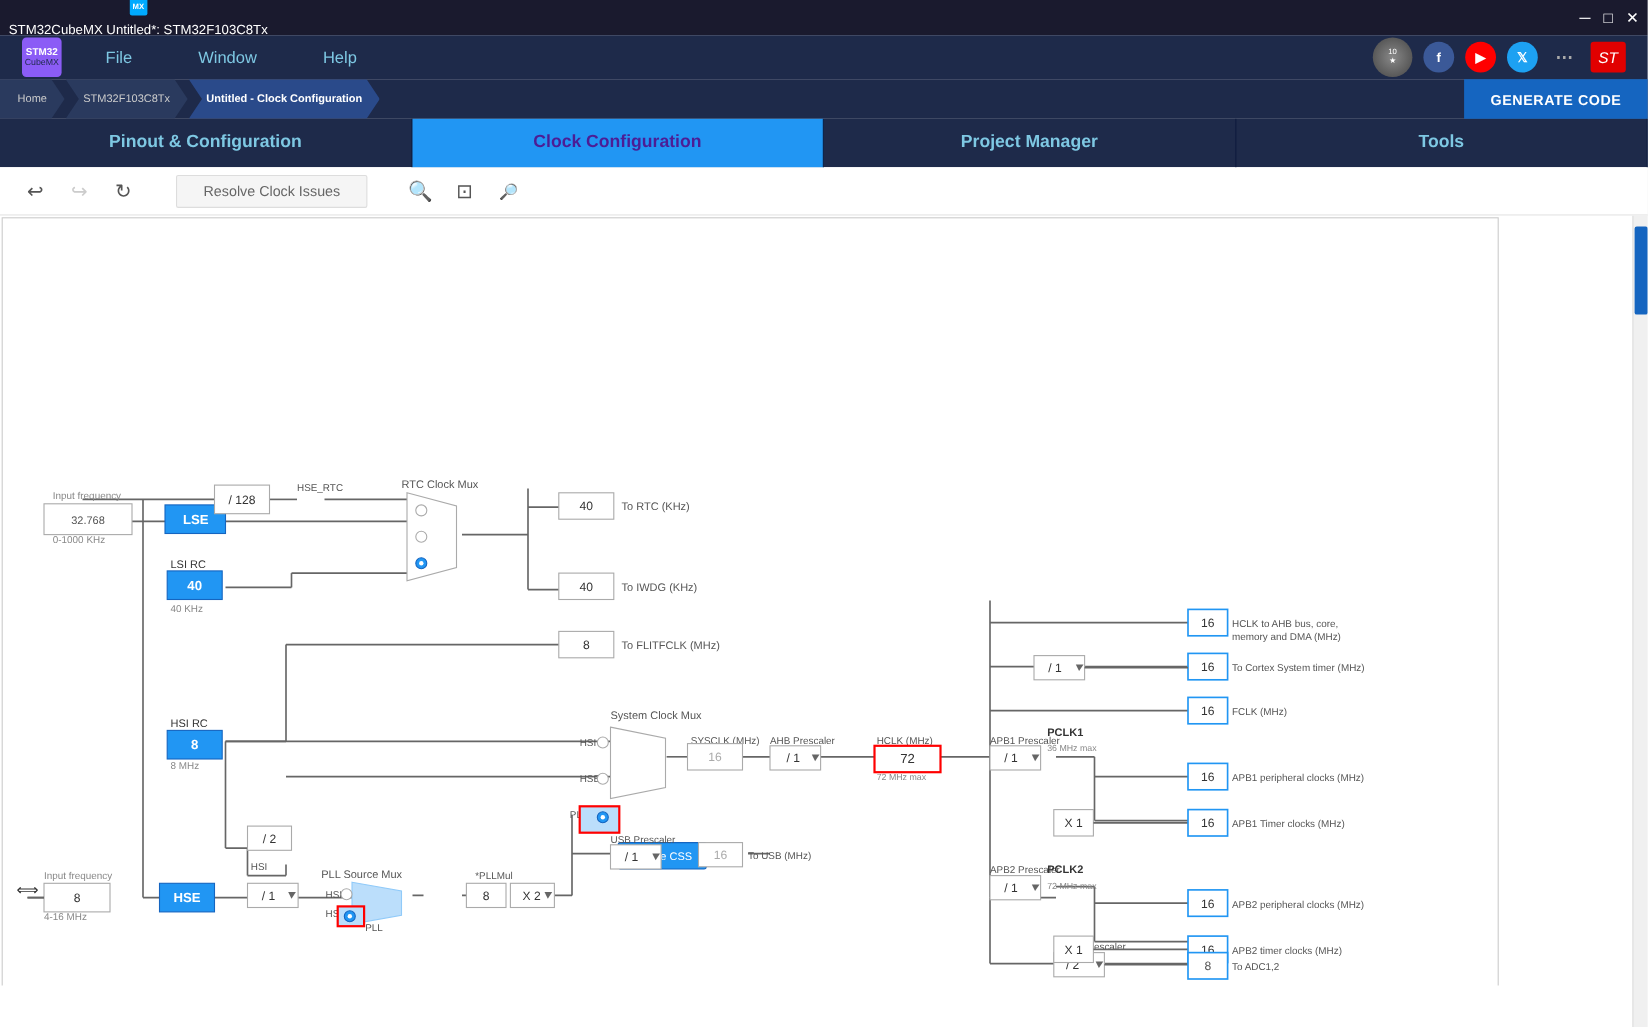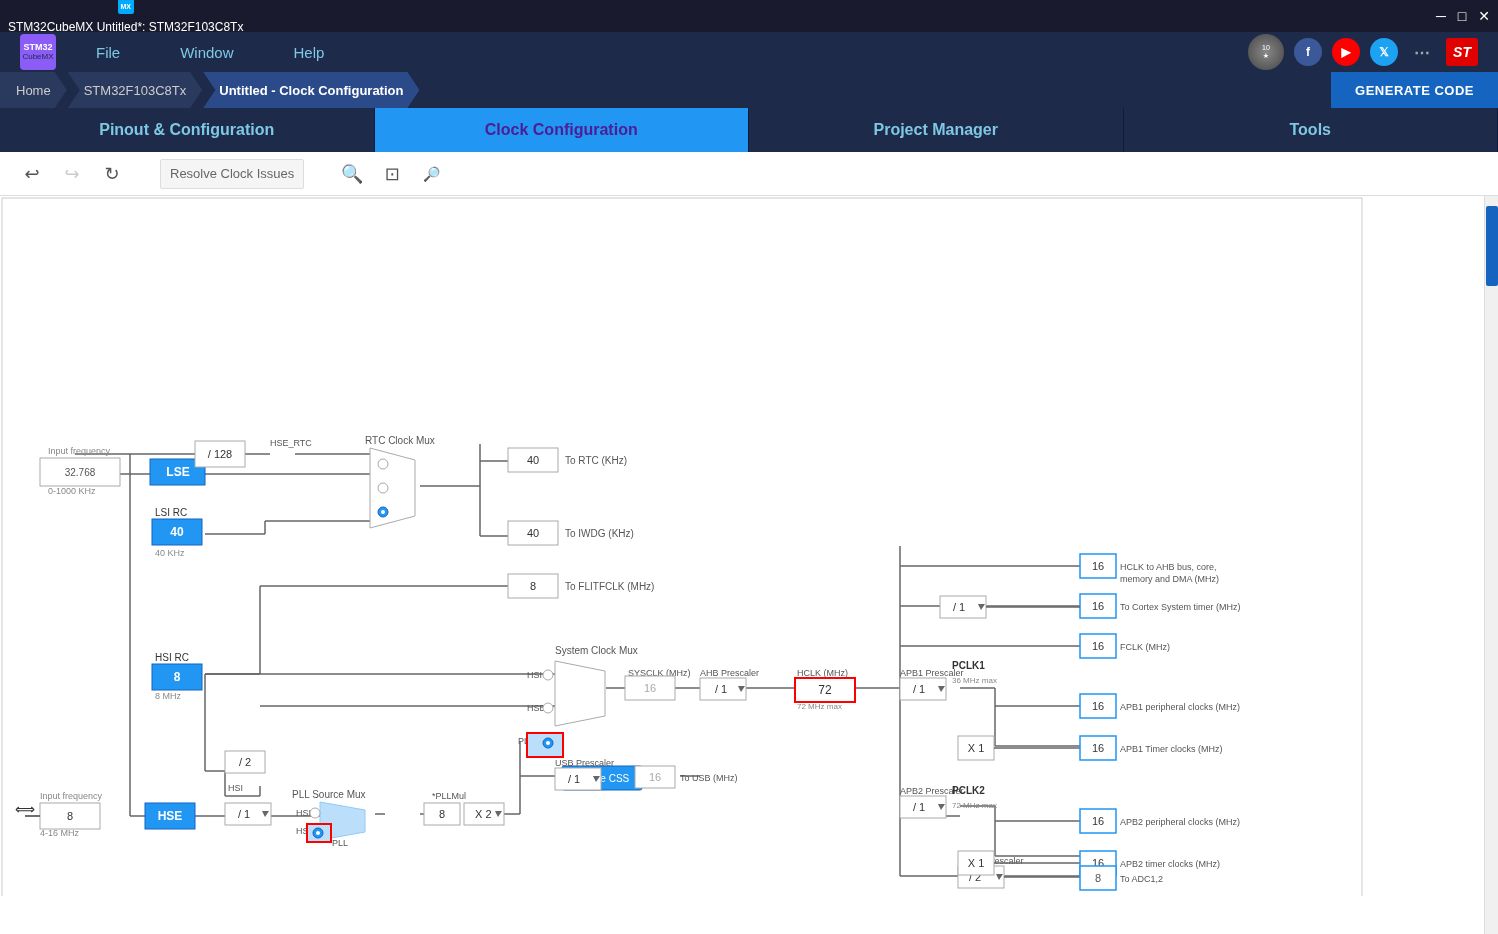--- a/index.html
+++ b/index.html
@@ -51,21 +51,21 @@
       display: flex;
       align-items: center;
       padding: 0 0;
       gap: 0;
     }
     .breadcrumb-item {
       display: flex;
       align-items: center;
       height: 36px;
       padding: 0 16px;
-      font-size: 13px;
+      font-size: 10px;
       color: #ccc;
       background: #2a3a5e;
       clip-path: polygon(0 0, calc(100% - 12px) 0, 100% 50%, calc(100% - 12px) 100%, 0 100%, 12px 50%);
       margin-right: -1px;
       position: relative;
       cursor: pointer;
     }
     .breadcrumb-item:first-child { clip-path: polygon(0 0, calc(100% - 12px) 0, 100% 50%, calc(100% - 12px) 100%, 0 100%); padding-left: 16px; }
     .breadcrumb-item.active { color: white; font-weight: 600; }
     .breadcrumb-spacer { flex: 1; background: #1e2a4a; }
@@ -124,21 +124,21 @@
       align-items: center;
       justify-content: center;
       font-size: 18px;
       color: #555;
     }
     .toolbar-btn.disabled { color: #ccc; cursor: default; }
     .resolve-btn {
       background: #f5f5f5;
       border: 1px solid #ddd;
       color: #666;
-      padding: 4px 9px;
+      padding: 4px 24px;
       font-size: 13px;
       cursor: pointer;
       border-radius: 2px;
       height: 30px;
     }
     .toolbar-sep { width: 16px; }
     .canvas-container {
       flex: 1;
       position: relative;
       overflow: hidden;
@@ -204,21 +204,21 @@
     </div>
   </div>
   <div class="menubar-right">
     <div class="tenth-anniv">
         <span style="font-size:7px;text-align:center;line-height:1.1;">10<br>★</span>
       </div>
     <div class="social-icon social-fb">f</div>
     <div class="social-icon social-yt">▶</div>
     <div class="social-icon social-tw">𝕏</div>
     <div class="social-icon social-net">⋯</div>
-    <div class="social-icon social-st" style="width:32px;height:28px;border-radius:3px;font-size:14px;font-weight:700;background:#e10000;color:white;display:flex;align-items:center;justify-content:center;font-style:italic;">ST</div>
+    <div class="social-icon social-st" style="width:32px;height:28px;border-radius:3px;font-size:14px;font-weight:400;background:#e10000;color:white;display:flex;align-items:center;justify-content:center;font-style:italic;">ST</div>
   </div>
 </div>
 
 <div class="breadcrumb">
   <div class="breadcrumb-item">
     <span>Home</span>
   </div>
   <div class="breadcrumb-item" style="margin-left:2px;">
     <span>STM32F103C8Tx</span>
   </div>

